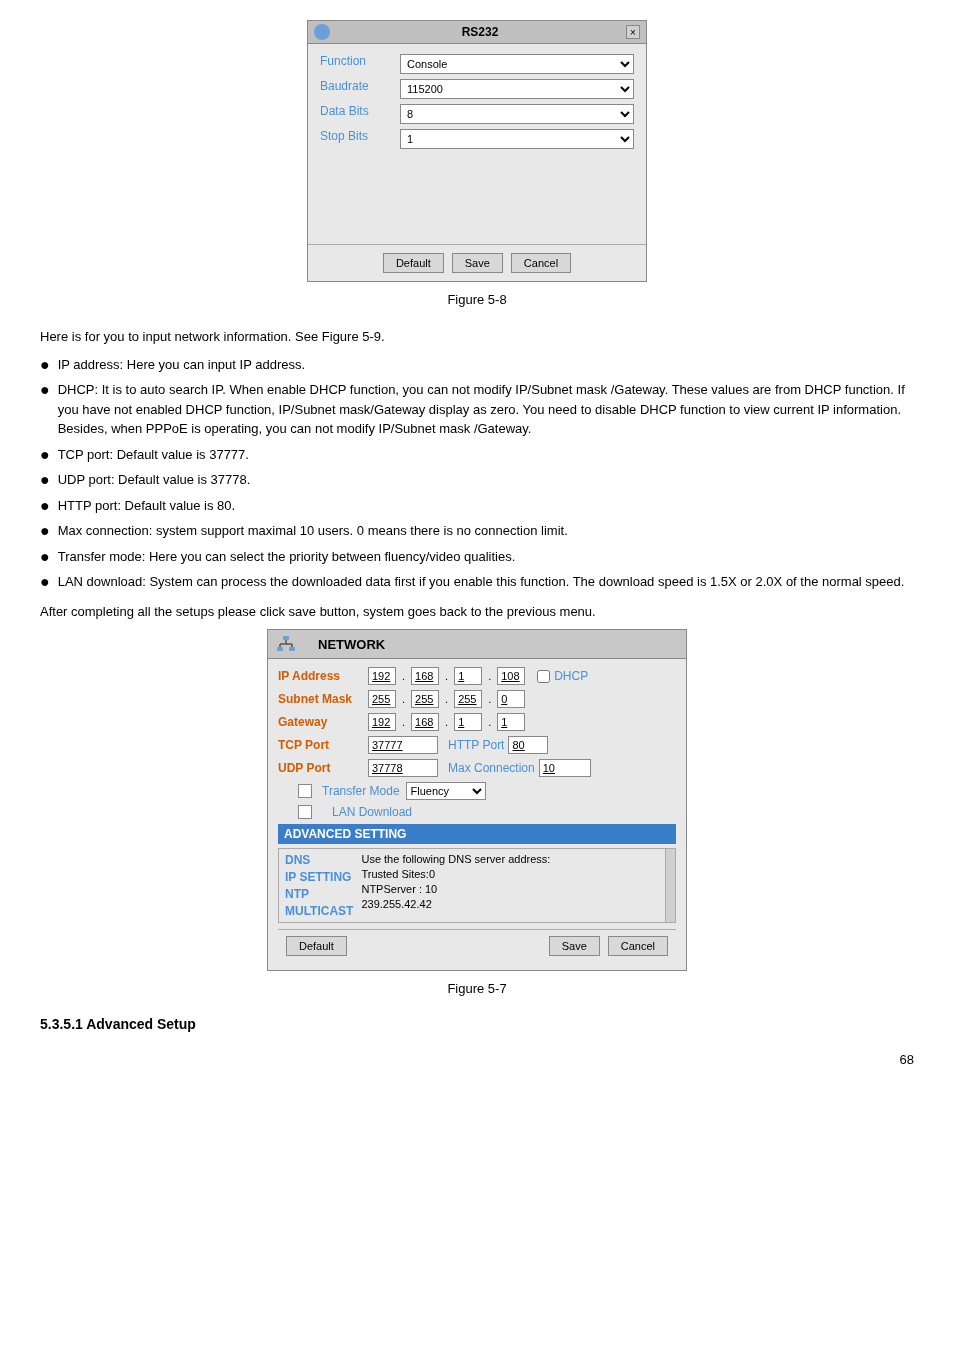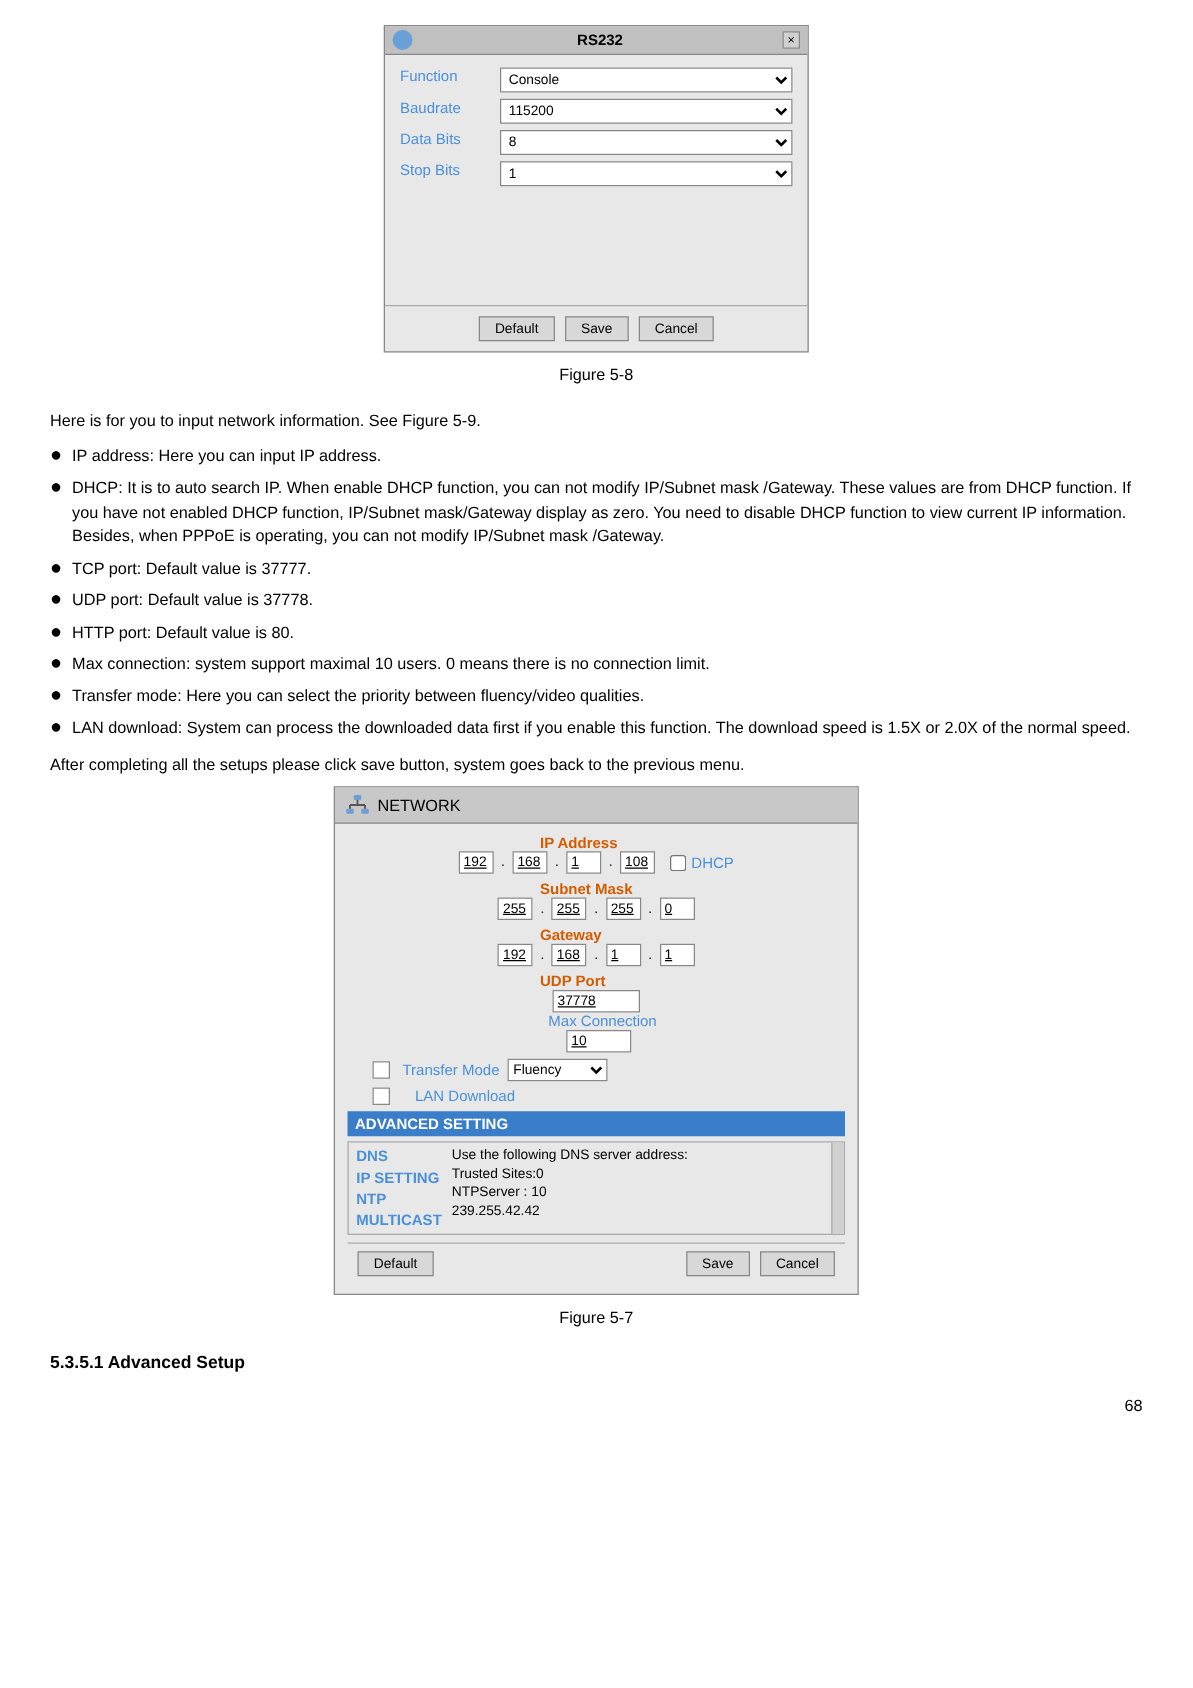--- a/index.html
+++ b/index.html
@@ -132,41 +132,41 @@
     .network-dialog {
       border: 1px solid #888;
       background: #e8e8e8;
       width: 420px;
       font-size: 12px;
       margin: 0 auto;
     }
     .network-titlebar {
       background: #c8c8c8;
       text-align: left;
-      font-weight: normal;
+      font-weight: bold;
       font-size: 13px;
       padding: 4px;
       border-bottom: 1px solid #888;
       display: flex;
       align-items: center;
+      gap: 16px;
     }
     .network-titlebar .net-icon {
       width: 20px;
       height: 20px;
       margin-right: 6px;
       margin-left: 4px;
     }
     .network-content {
       padding: 8px 10px;
     }
     .net-row {
       display: flex;
       align-items: center;
       margin-bottom: 5px;
-      flex-direction: column;
     }
     .net-label {
       color: #d45c00;
       width: 90px;
       font-size: 12px;
       font-weight: bold;
     }
     .net-input {
       border: 1px solid #888;
       background: #fff;
@@ -457,20 +457,26 @@
           <input type="text" class="net-input net-input-sm" value="192" style="">
           <span class="net-sep">.</span>
           <input type="text" class="net-input net-input-sm" value="168" style="">
           <span class="net-sep">.</span>
           <input type="text" class="net-input net-input-sm" value="1" style="">
           <span class="net-sep">.</span>
           <input type="text" class="net-input net-input-sm" value="1" style="">
         </div>
       </div>
 
+      <div class="net-row">
+        <span class="net-label">TCP Port</span>
+        <input type="text" class="net-input" style="width: 70px;" value="37777">
+        <span class="net-http-label">HTTP Port</span>
+        <input type="text" class="net-input net-http-input" value="80" style="margin-left: 4px;">
+      </div>
 
       <div class="net-row">
         <span class="net-label">UDP Port</span>
         <input type="text" class="net-input" style="width: 70px;" value="37778">
         <span class="net-http-label">Max Connection</span>
         <input type="text" class="net-input" style="width: 52px; margin-left: 4px;" value="10">
       </div>
 
       <div class="net-transfer-row">
         <div class="net-checkbox"></div>

